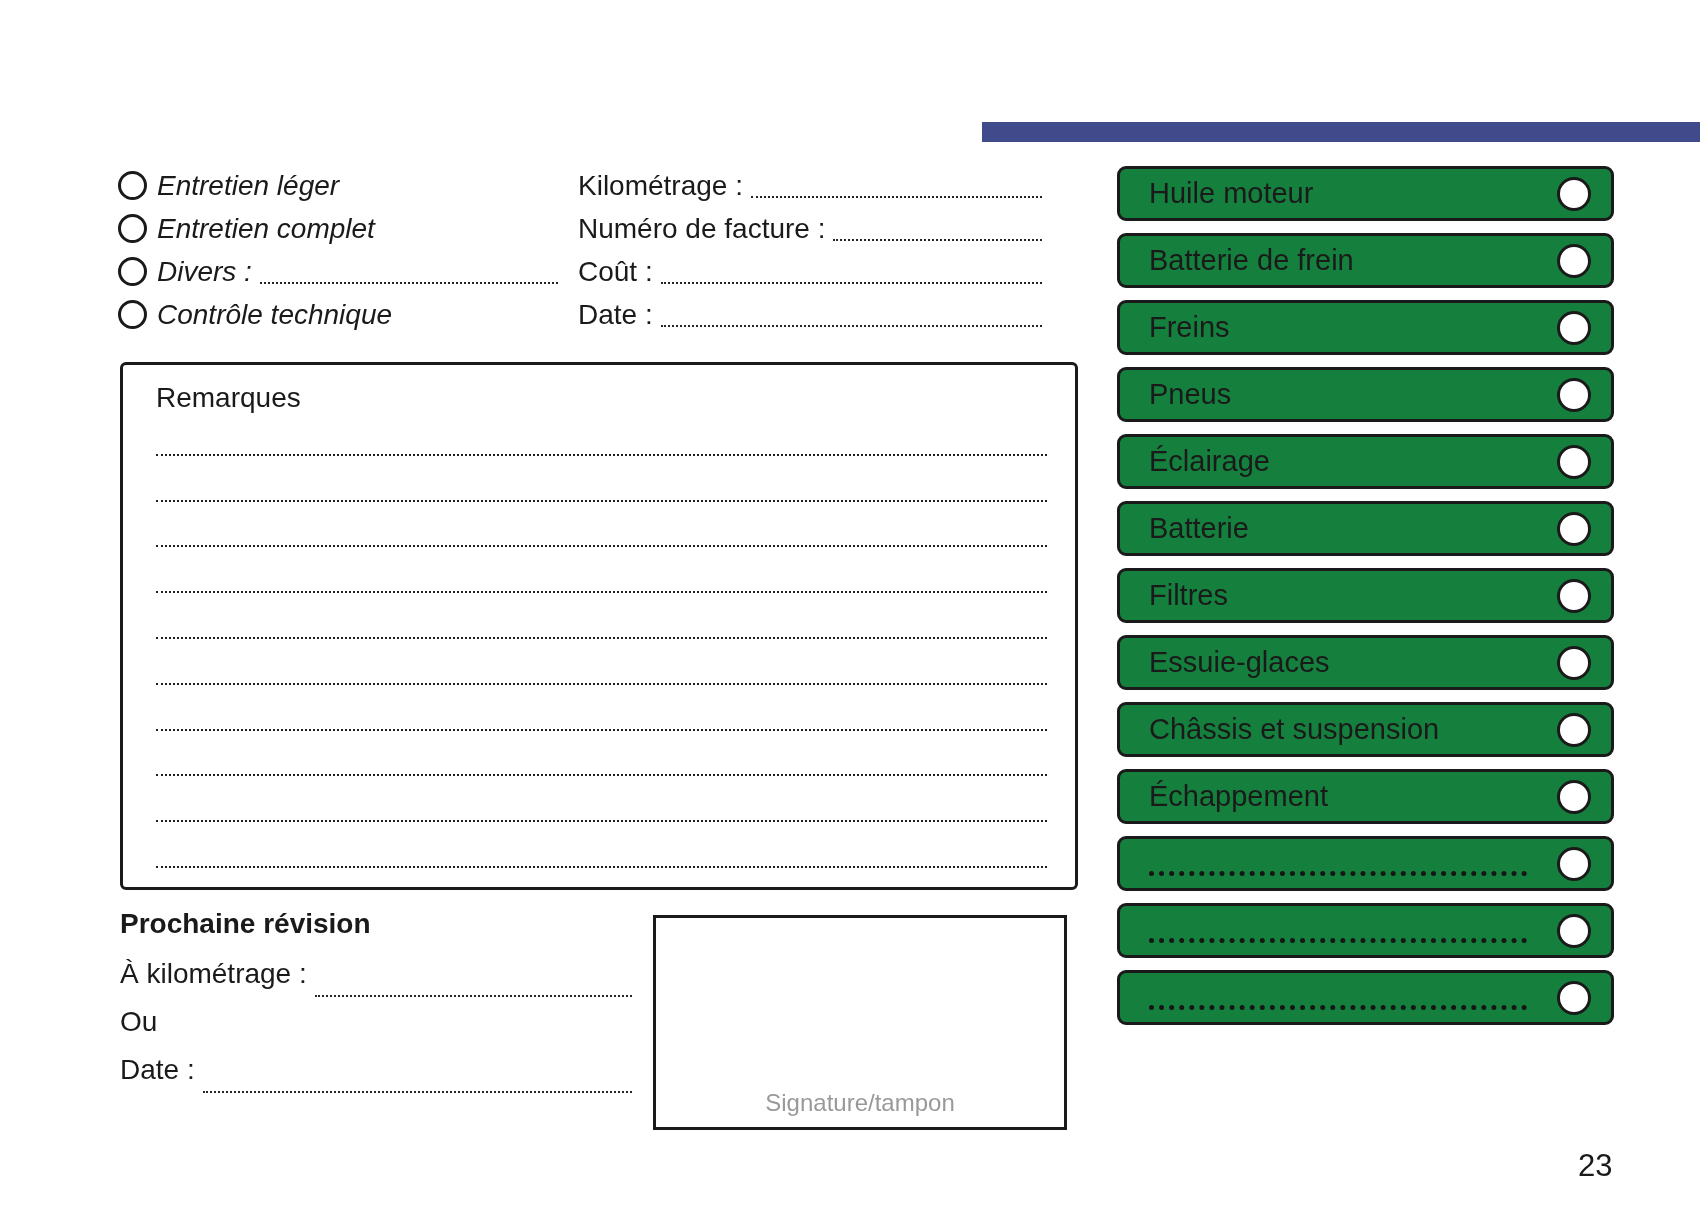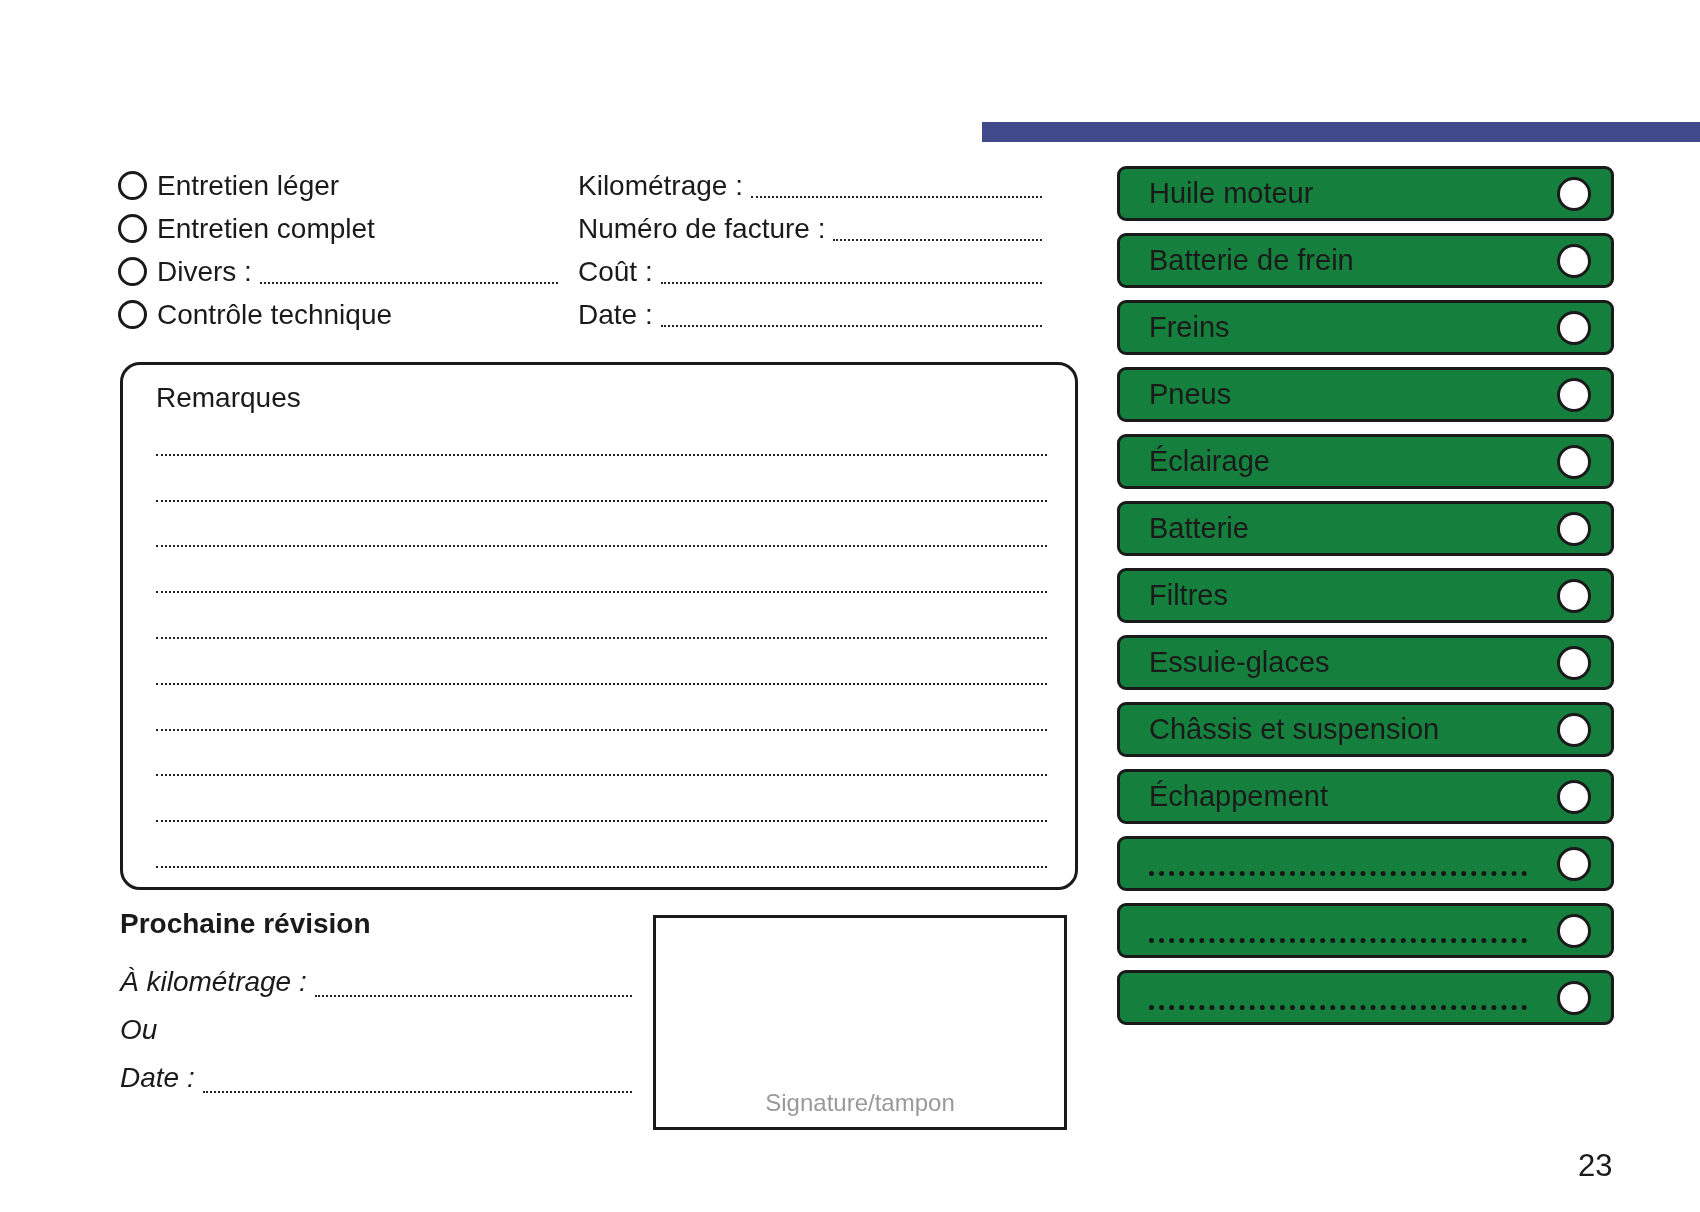--- a/index.html
+++ b/index.html
@@ -5,42 +5,42 @@
   html,body{margin:0;padding:0;background:#fff;}
   .page{
     position:relative;width:1700px;height:1212px;background:#ffffff;
     font-family:"Liberation Sans","DejaVu Sans",sans-serif;color:#1a1a1a;overflow:hidden;
   }
   
   .accent-bar{position:absolute;left:982px;top:122px;width:718px;height:20px;background:#414B8C;}
 
   
   .service-types{position:absolute;left:118px;top:164px;width:440px;}
-  .svc-row{display:flex;align-items:center;height:43px;}
+  .svc-row{display:flex;align-items:center;height:43px;font-style:italic;}
   .radio{width:29px;height:29px;border:3px solid #1a1a1a;border-radius:50%;box-sizing:border-box;margin-right:10px;flex:none;background:#fff;}
   .svc-label{font-size:28px;white-space:nowrap;}
 
   
   .leader{height:0;border-bottom:2.5px dotted #242424;align-self:flex-end;margin-bottom:9px;flex:1;margin-left:8px;}
 
   
   .invoice-fields{position:absolute;left:578px;top:164px;width:464px;}
   .inv-row{display:flex;align-items:center;height:43px;}
   .inv-label{font-size:28px;white-space:nowrap;}
 
   
-  .remarks-box{position:absolute;left:120px;top:362px;width:958px;height:528px;border:3px solid #1a1a1a;border-radius:20px;box-sizing:border-box;background:#fff;}
+  .remarks-box{position:absolute;left:120px;top:362px;width:958px;height:528px;border:3px solid #1a1a1a;border-radius:6px;box-sizing:border-box;background:#fff;}
   .remarks-title{position:absolute;left:33px;top:17px;font-size:28px;}
   .remarks-lines{position:absolute;left:33px;right:28px;top:45px;}
   .rline{height:43.8px;border-bottom:2.5px dotted #1f1f1f;}
 
   
   .next-service{position:absolute;left:120px;top:908px;width:512px;}
   .ns-title{font-size:28px;font-weight:bold;margin-bottom:18px;}
-  .ns-row{display:flex;align-items:center;height:48px;font-style:italic;}
+  .ns-row{display:flex;height:48px;}
   .ns-label{font-size:28px;white-space:nowrap;}
 
   
   .signature-box{position:absolute;left:653px;top:915px;width:414px;height:215px;border:3px solid #1a1a1a;border-radius:0;box-sizing:border-box;background:#fff;}
   .signature-caption{position:absolute;left:0;right:0;bottom:10px;text-align:center;font-size:24px;color:#999999;}
 
   
   .checklist{position:absolute;left:1117px;top:166px;width:497px;}
   .check-item{display:flex;align-items:center;height:55px;border:3px solid #1a1a1a;border-radius:9px;box-sizing:border-box;margin-bottom:12px;padding:0 20px 0 29px;background:#15803d;}
   .check-label{font-size:29px;white-space:nowrap;}

